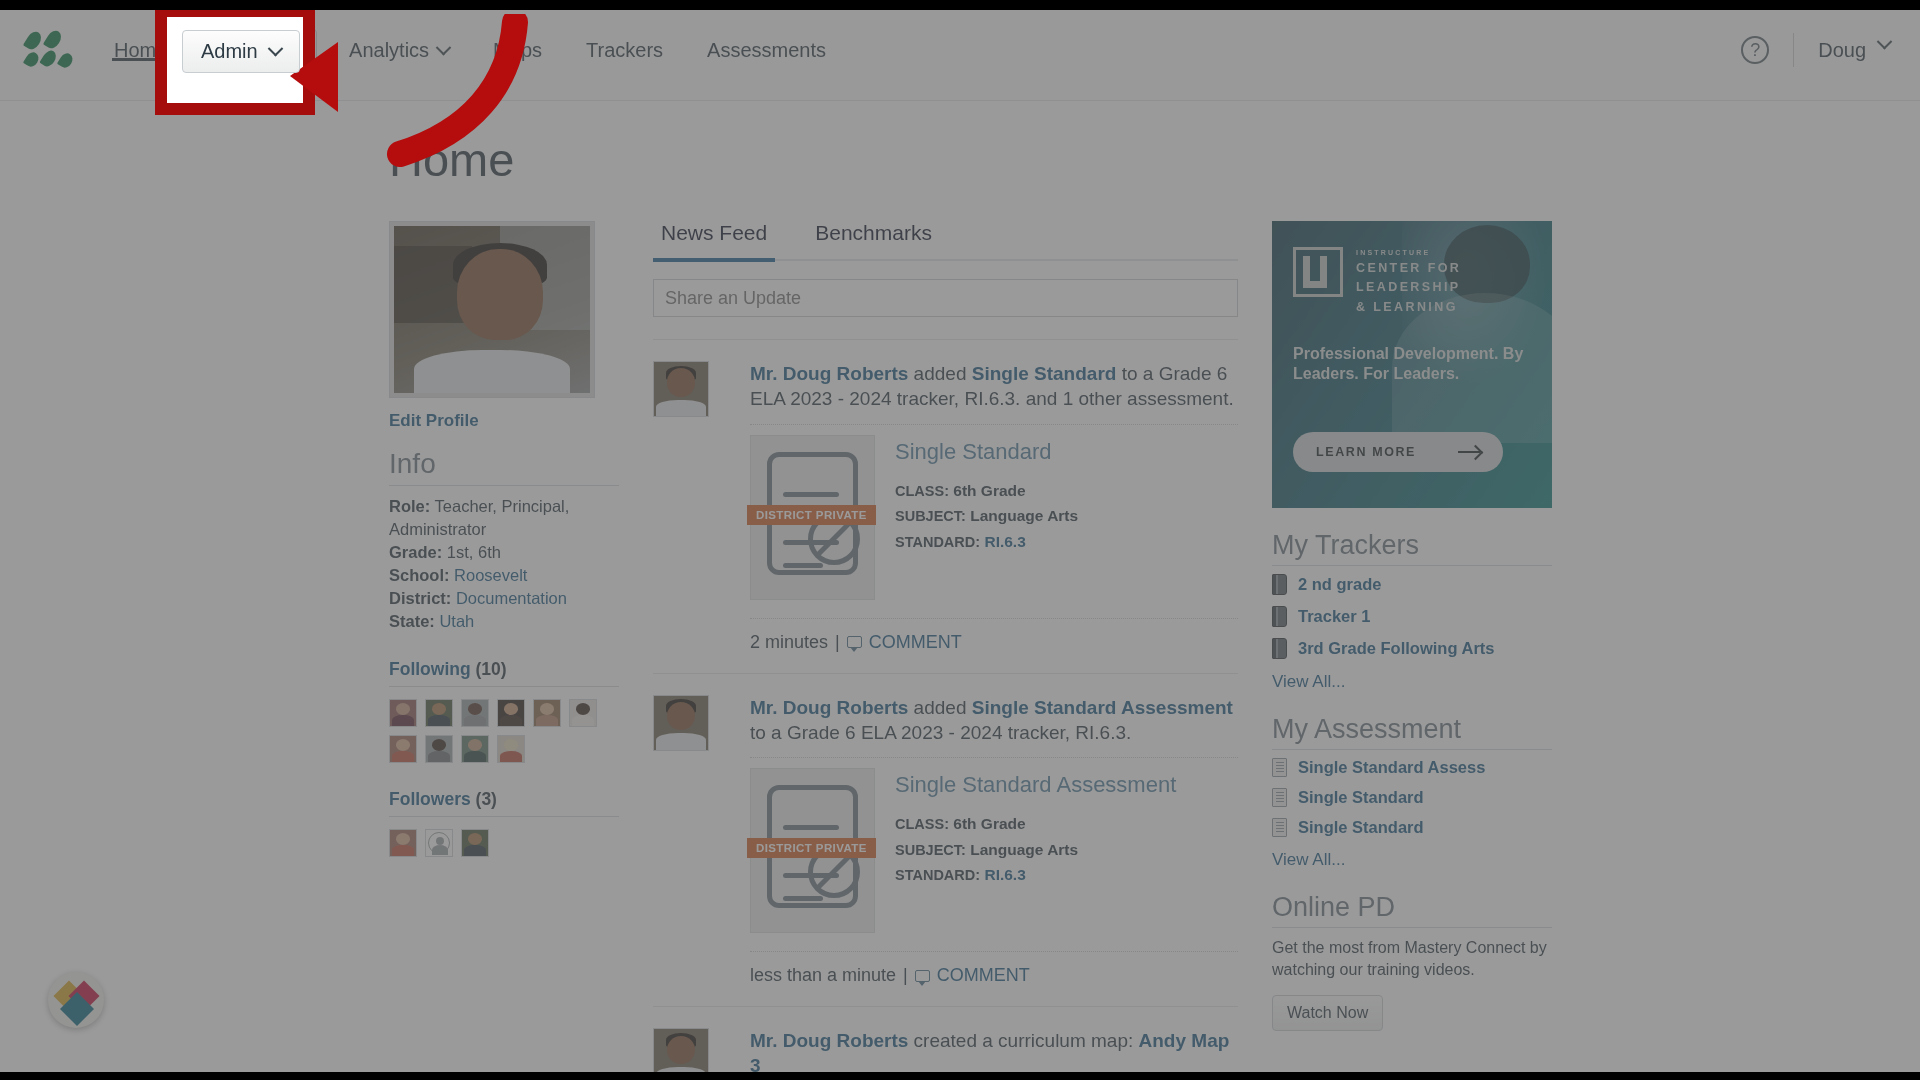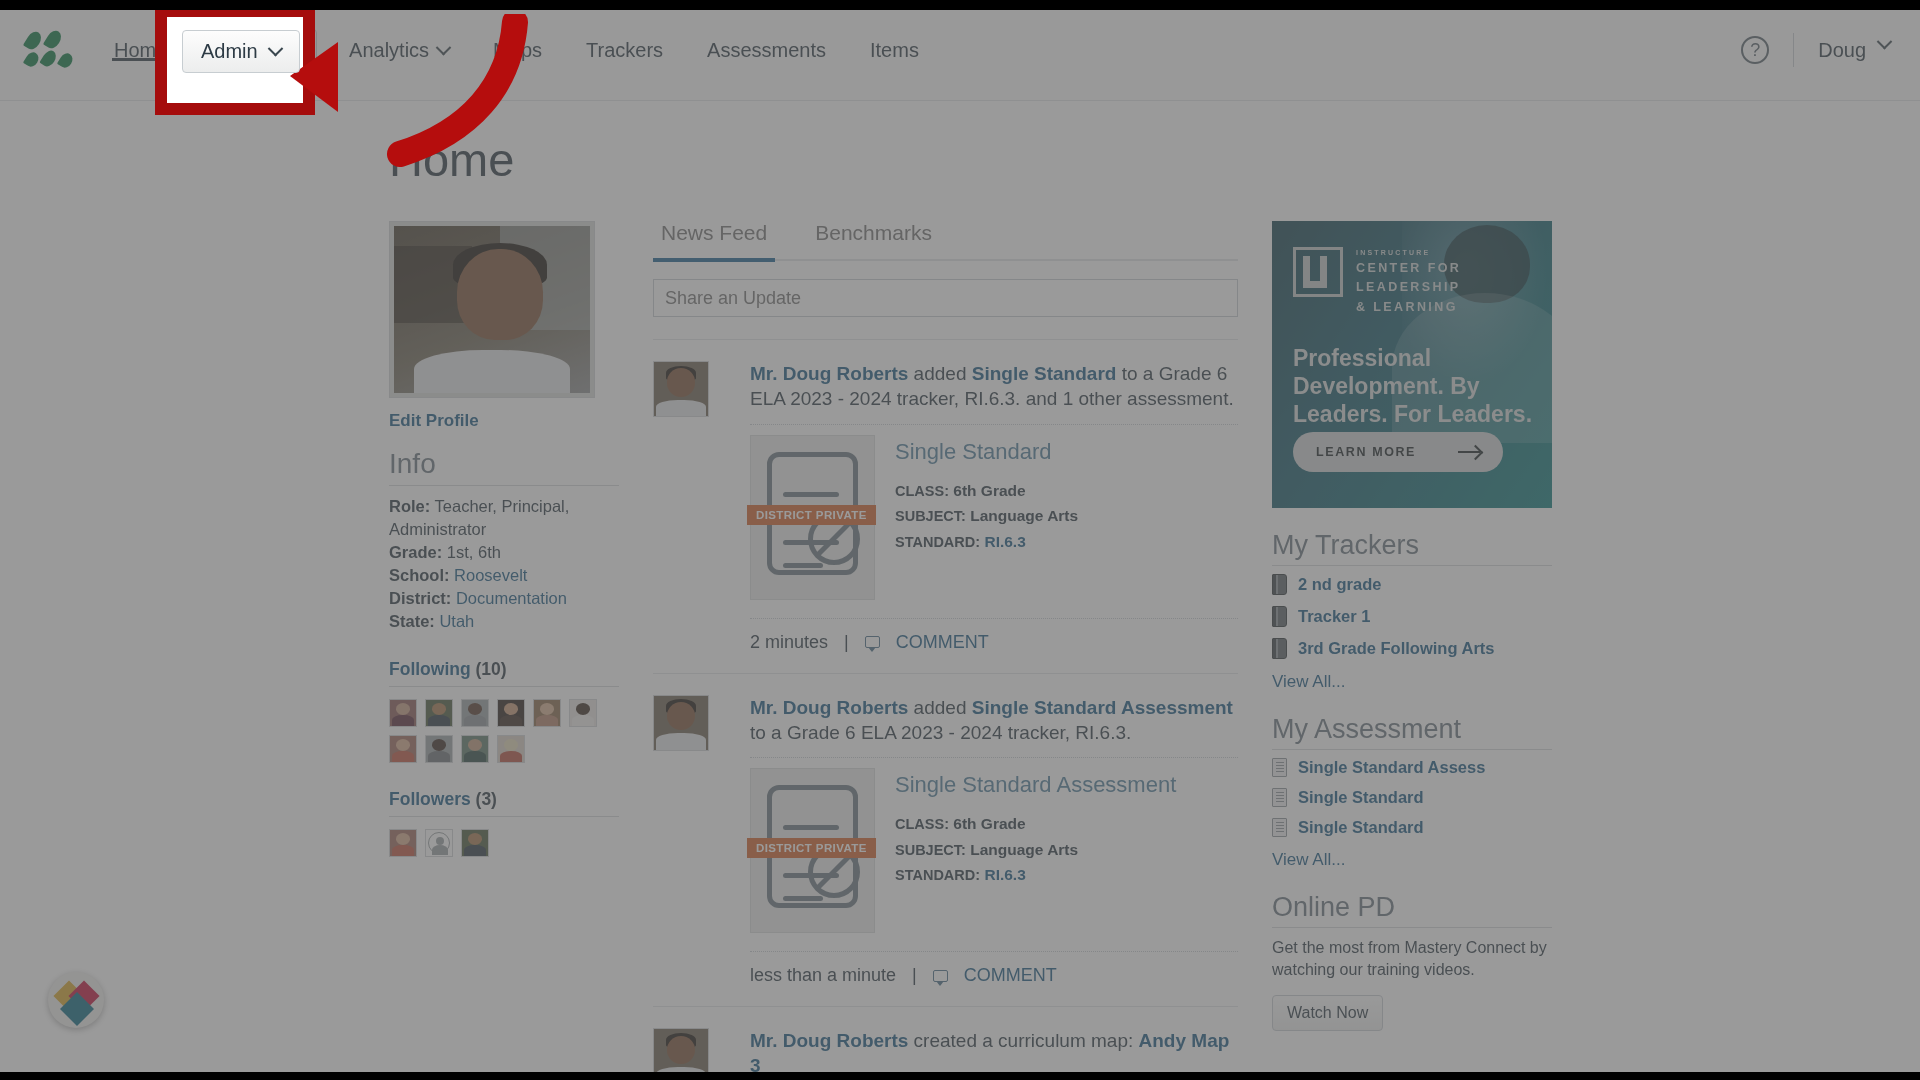--- a/index.html
+++ b/index.html
@@ -144,21 +144,21 @@
   .av.blank .circ::before {
     content:""; position:absolute; left:7px; top:4px; width:8px; height:8px; border-radius:50%; background:#9aa0a3;
   }
   .av.blank .circ::after {
     content:""; position:absolute; left:3px; top:12px; width:16px; height:10px; border-radius:50% 50% 0 0; background:#9aa0a3;
   }
 
   
   .col-center { width: 585px; flex: none; }
   .tabs { display: flex; gap: 32px; border-bottom: 2px solid #e2e4e7; }
-  .tab { font-size: 21px; color: #737373; padding: 0 8px 13px; }
+  .tab { font-size: 21px; color: #0f172a; padding: 0 8px 13px; }
   .tab.active { border-bottom: 4px solid #1c6291; margin-bottom: -3px; }
   .share-box {
     margin-top: 18px; width: 100%; height: 38px;
     border: 1px solid #c7cdd1; background: #fff;
     font-size: 18px; color: #2d3b45;
     padding: 8px 11px; resize: none;
     font-family: "Liberation Sans", sans-serif;
   }
   .post { border-top: 1px solid #e2e4e7; padding: 21px 0 0; display: flex; gap: 19px; }
   .post-av { width: 56px; height: 56px; flex: none; border:1px solid #cfd3d6; background:#6d6252; overflow:hidden; position:relative;}
@@ -197,21 +197,21 @@
   }
   .asset-info { padding-top: 4px; }
   .asset-title { font-size: 22px; color: #4f7f9c; margin-bottom: 13px; }
   .asset-meta { font-size: 15.5px; color: #2d3b45; line-height: 1.62; }
   .asset-meta b { font-weight: bold; }
   .asset-meta .lbl { font-weight: bold; font-size: 14.5px; }
   .post-foot {
     margin-top: 18px; padding-top: 13px;
     border-top: 1px dotted #c7cdd1;
     font-size: 18px; color: #2d3b45;
-    display: flex; align-items: center; gap: 16px;
+    display: flex; align-items: center; gap: 7px;
     padding-bottom: 20px;
   }
   .cmt-icon {
     width: 15px; height: 12px; border: 1.6px solid #4a6f88;
     border-radius: 2px; position: relative; display:inline-block;
   }
   .cmt-icon::after {
     content:""; position:absolute; left:2px; bottom:-5px;
     width:0;height:0;border-left:4px solid transparent;border-right:4px solid transparent;border-top:5px solid #4a6f88;
   }
@@ -234,21 +234,21 @@
     width: 50px; height: 50px; border: 3px solid #c3c7c8;
   }
   .ad-logo::before { content:""; position:absolute; left:7px; top:6px; width:7px; height:32px; background:#c3c7c8;}
   .ad-logo::after  { content:""; position:absolute; left:24px; top:6px; width:7px; height:32px; background:#c3c7c8;}
   .ad-logo i { position:absolute; left:7px; top:31px; width:24px; height:7px; background:#c3c7c8; }
   .ad-brand { position:absolute; left: 84px; top: 28px; color:#cfd4d4; }
   .ad-brand .tiny { font-size: 7px; letter-spacing: 2.2px; font-weight: bold; }
   .ad-brand .big { font-size: 12.5px; letter-spacing: 2.4px; font-weight: bold; line-height: 1.55; margin-top:3px;}
   .ad-head {
     position: absolute; left: 21px; top: 123px;
-    color: #d7dbdb; font-size: 23px; font-weight: bold; line-height: 1.22;
+    color: #d7dbdb; font-size: 16px; font-weight: bold; line-height: 1.22;
   }
   .ad-cta {
     position: absolute; left: 21px; bottom: 36px;
     background: #cfd3d4; color: #1b2326;
     border-radius: 22px; padding: 13px 23px;
     font-size: 12.5px; font-weight: bold; letter-spacing: 1.6px;
     display: flex; align-items: center; gap: 42px;
   }
   .arrow-r { width:22px; height:2px; background:#1b2326; position:relative; }
   .arrow-r::after {
@@ -338,23 +338,20 @@
       <span class="caret"></span>
     </div>
     <div class="nav-item">
       <span>Maps</span>
     </div>
     <div class="nav-item">
       <span>Trackers</span>
     </div>
     <div class="nav-item">
       <span>Assessments</span>
-    </div>
-    <div class="nav-item">
-      <span>Items</span>
     </div>
 
     <div class="nav-right">
       <div class="help-icon">
         <span>?</span>
       </div>
       <div class="nav-sep"></div>
       <div class="user-menu">
         <span>Doug</span>
         <span class="caret"></span>

